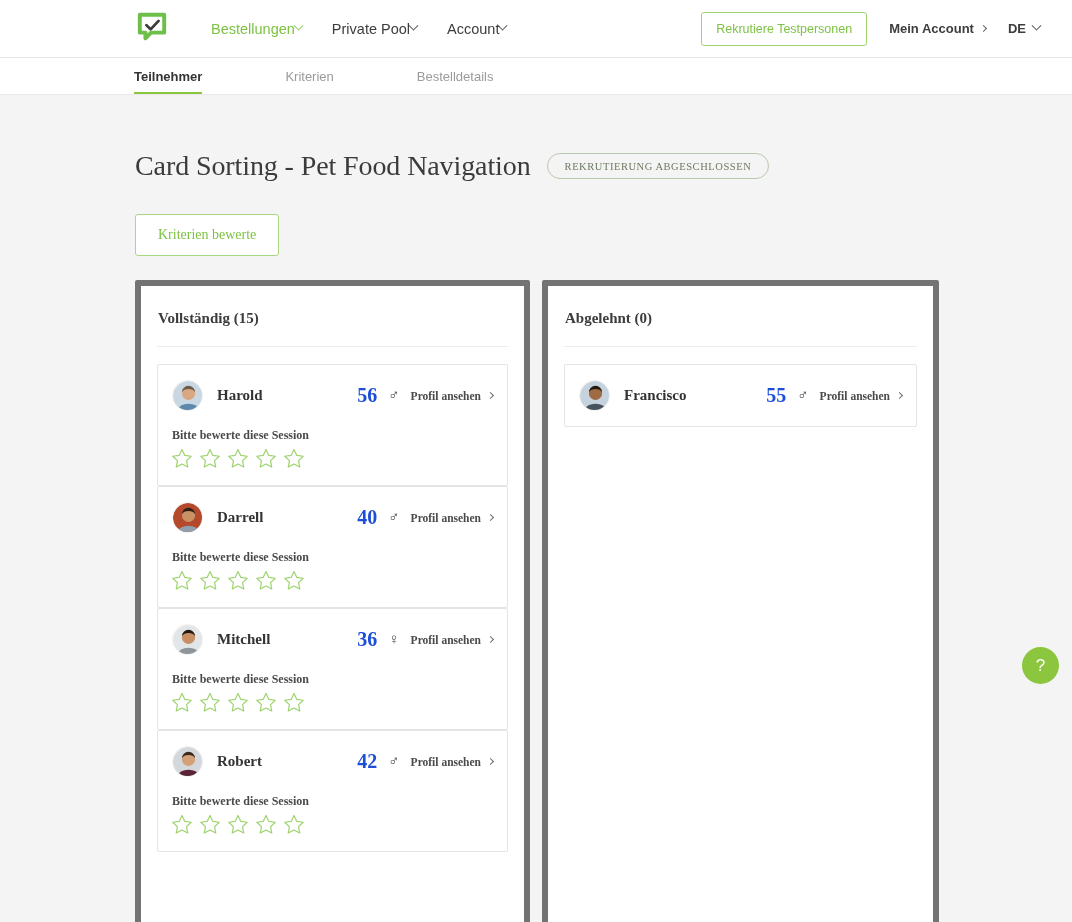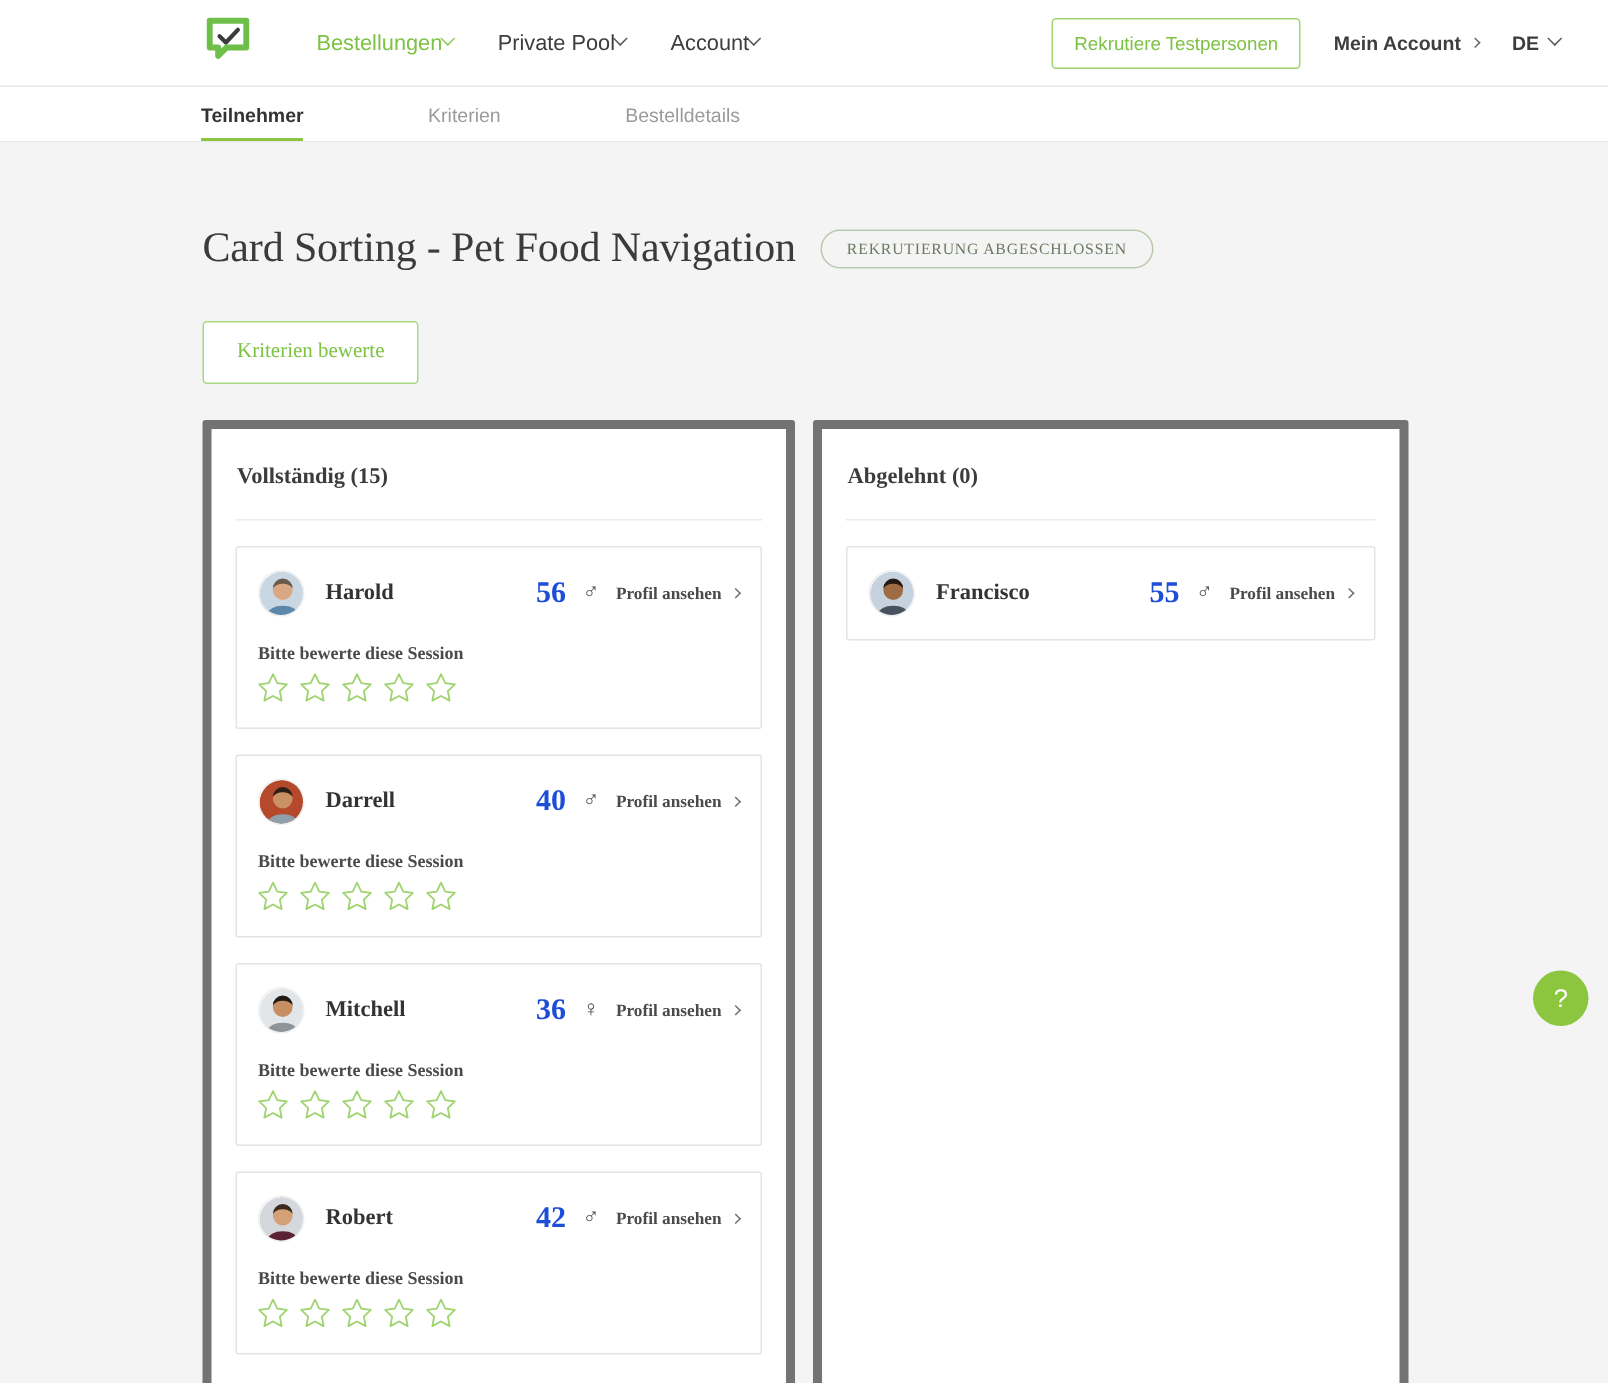--- a/index.html
+++ b/index.html
@@ -178,21 +178,20 @@
     color: #3c3c3c;
     padding: 24px 0 19px 1px;
     border-bottom: 1px solid #ececec;
   }
   .cards { padding-top: 17px; }
 
   .pcard {
     border: 1px solid #e4e4e4;
     border-radius: 2px;
     padding: 15px 14px 16px;
-    margin-bottom: 17px;
     background: #fff;
   }
   .pcard.slim { padding-bottom: 15px; }
   .pcard-top {
     display: flex;
     align-items: center;
   }
   .avatar {
     width: 31px; height: 31px;
     border-radius: 50%;

